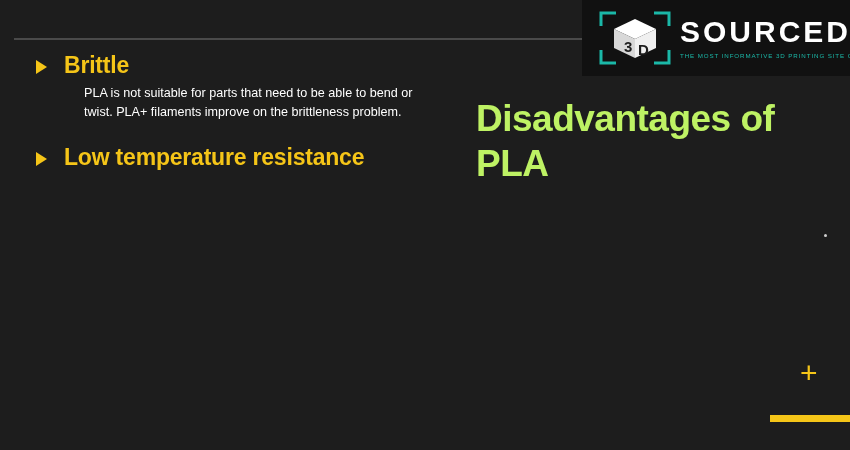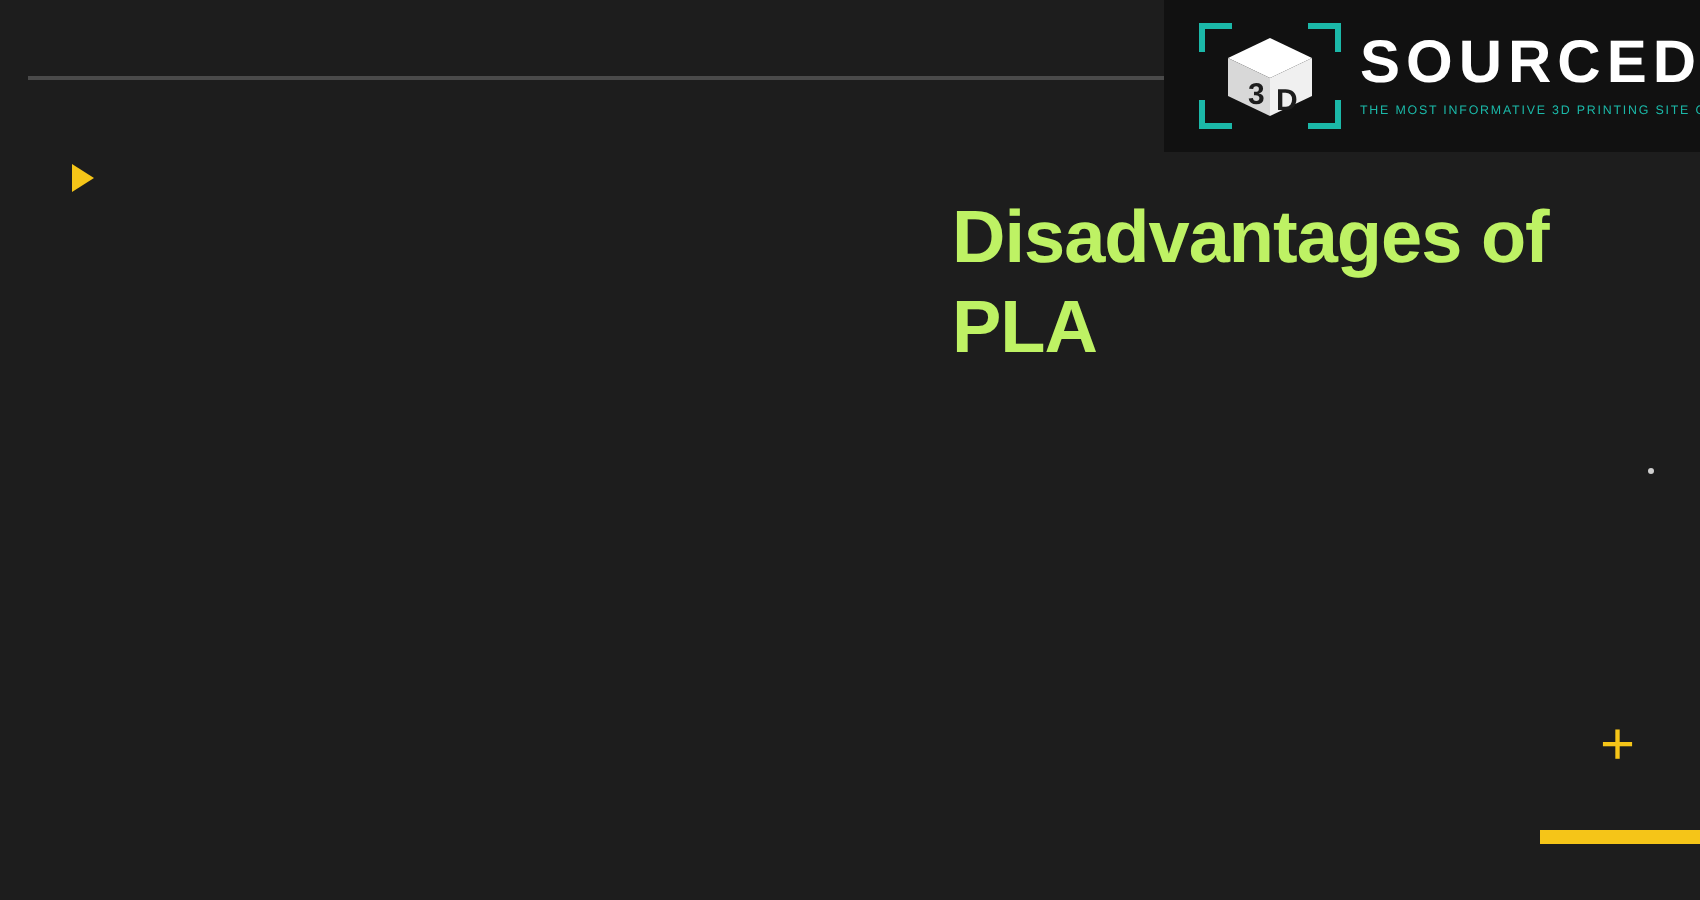--- a/index.html
+++ b/index.html
@@ -169,27 +169,35 @@
       </svg>
     </div>
     <div class="logo-text">
       <div class="logo-word">SOURCED</div>
       <div class="logo-tag">THE MOST INFORMATIVE 3D PRINTING SITE ON THE WEB</div>
     </div>
   </div>
 
   <div class="content">
 
-
-    <div class="item">
-    </div>
-
     <div class="item">
       <div class="item-head">
         <span class="arrow"></span>
+        <span class="item-title">Brittle</span>
+      </div>
+      <div class="item-body">PLA is not suitable for parts that need to be able to bend or twist. PLA+ filaments improve on the brittleness problem.</div>
+    </div>
+
+    <div class="item">
+    </div>
+
+    <div class="item">
+      <div class="item-head">
+        <span class="arrow"></span>
+        <span class="item-title">Low temperature resistance</span>
       </div>
     </div>
 
   </div>
 
   <div class="headline">Disadvantages of PLA</div>
 
   <div class="dot"></div>
   <div class="plus">+</div>
   <div class="bottom-bar"></div>

